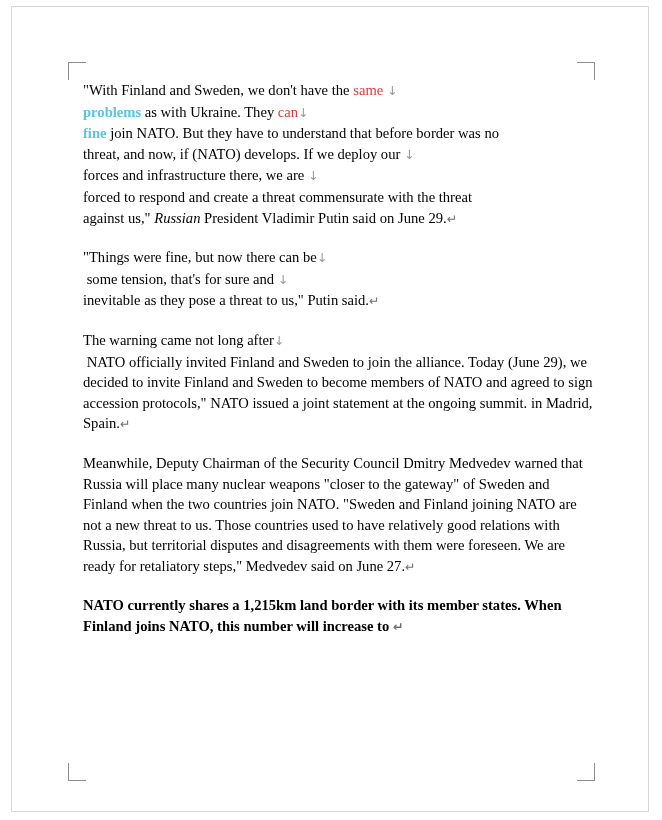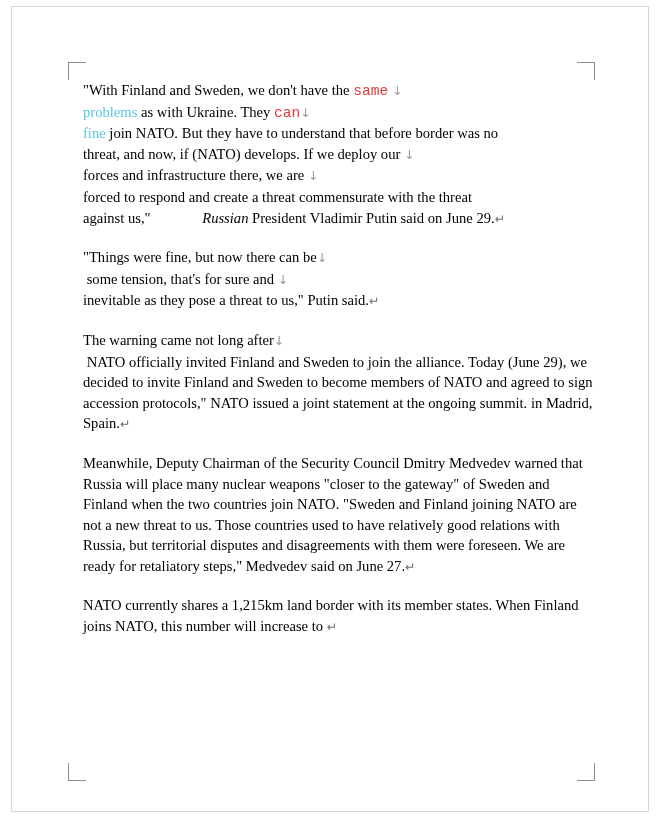--- a/index.html
+++ b/index.html
@@ -58,25 +58,25 @@
     left: 71px;
     top: 73px;
     width: 510px;
   }
   .para {
     font-size: 14.6px;
     line-height: 20.6px;
     margin: 0 0 18px 0;
     white-space: pre-wrap;
   }
-  .para:last-child { margin-bottom: 7px; }
+  .para:last-child { margin-bottom: 7px; font-weight: bold; }
 
-  .hl-red { color: #e03b3b; font-family: Liberation Mono, monospace; }
-  .hl-blue { color: #5bc4de; }
-  .ital { font-style: italic; margin-left: 48px; }
+  .hl-red { color: #e03b3b; }
+  .hl-blue { color: #5bc4de; font-weight: bold; }
+  .ital { font-style: italic; }
   .brk {
     color: #9a9a9a;
     font-family: "DejaVu Sans", sans-serif;
     font-size: 12.5px;
   }
   .pil {
     color: #6f6f6f;
     font-family: "DejaVu Sans", sans-serif;
     font-size: 12.5px;
   }

